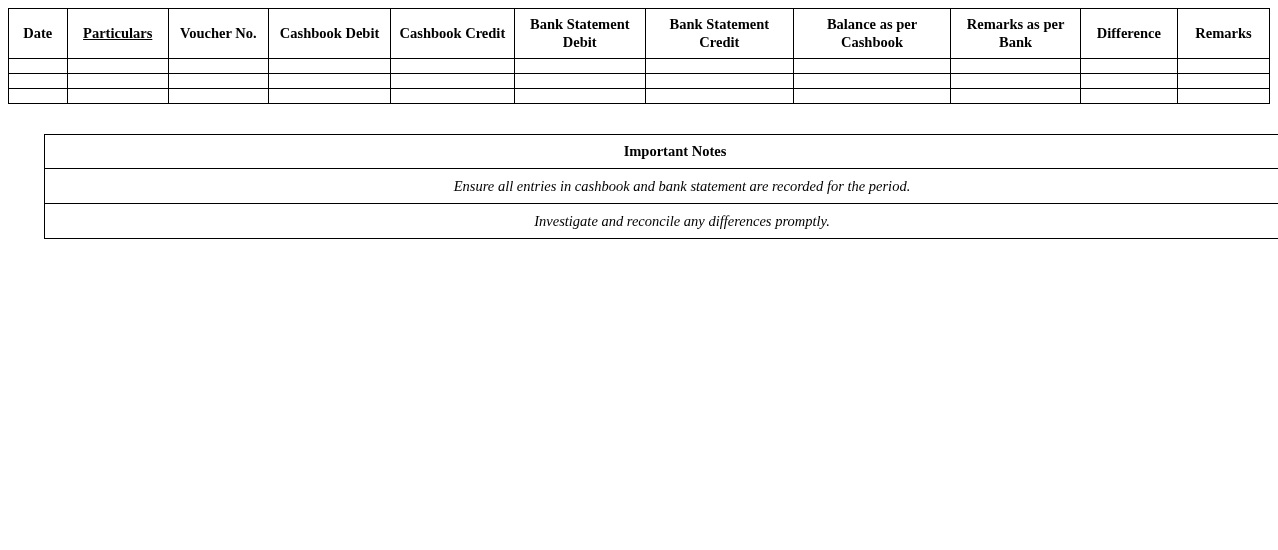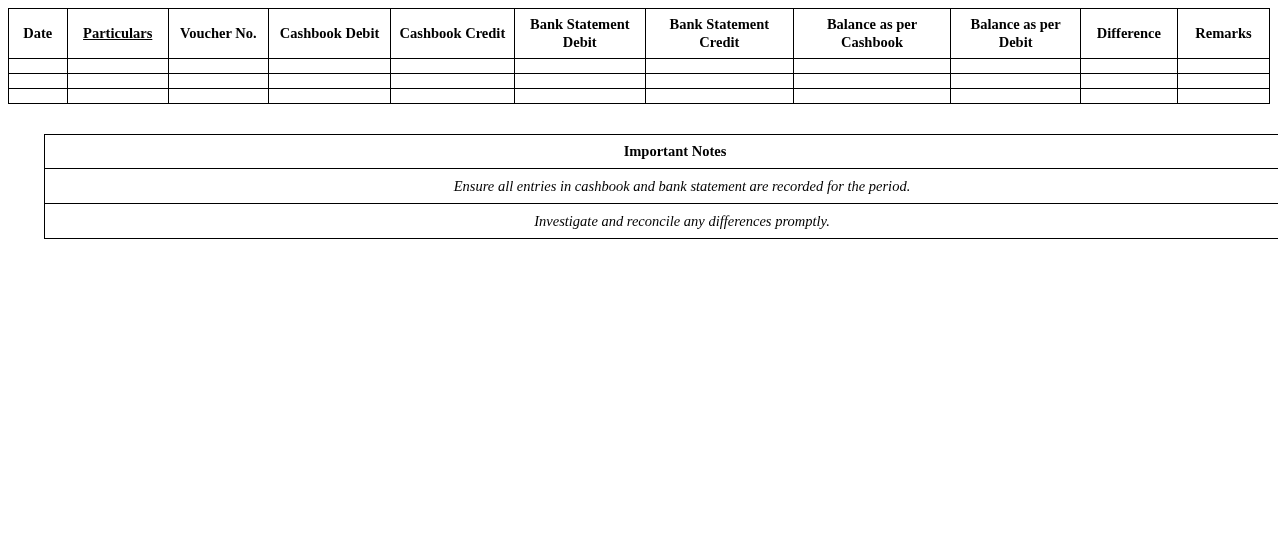--- a/index.html
+++ b/index.html
@@ -119,21 +119,21 @@
       <thead>
         <tr>
           <th class="c0">Date</th>
           <th class="c1">Particulars</th>
           <th class="c2">Voucher No.</th>
           <th class="c3">Cashbook Debit</th>
           <th class="c4">Cashbook Credit</th>
           <th class="c5">Bank Statement Debit</th>
           <th class="c6">Bank Statement Credit</th>
           <th class="c7">Balance as per Cashbook</th>
-          <th class="c8">Balance as per Debit</th>
+          <th class="c8">Remarks as per Bank</th>
           <th class="c9">Difference</th>
           <th class="c10">Remarks</th>
         </tr>
       </thead>
       <tbody>
         <tr>
           <td class="c0"></td>
           <td class="c1"></td>
           <td class="c2"></td>
           <td class="c3"></td>

